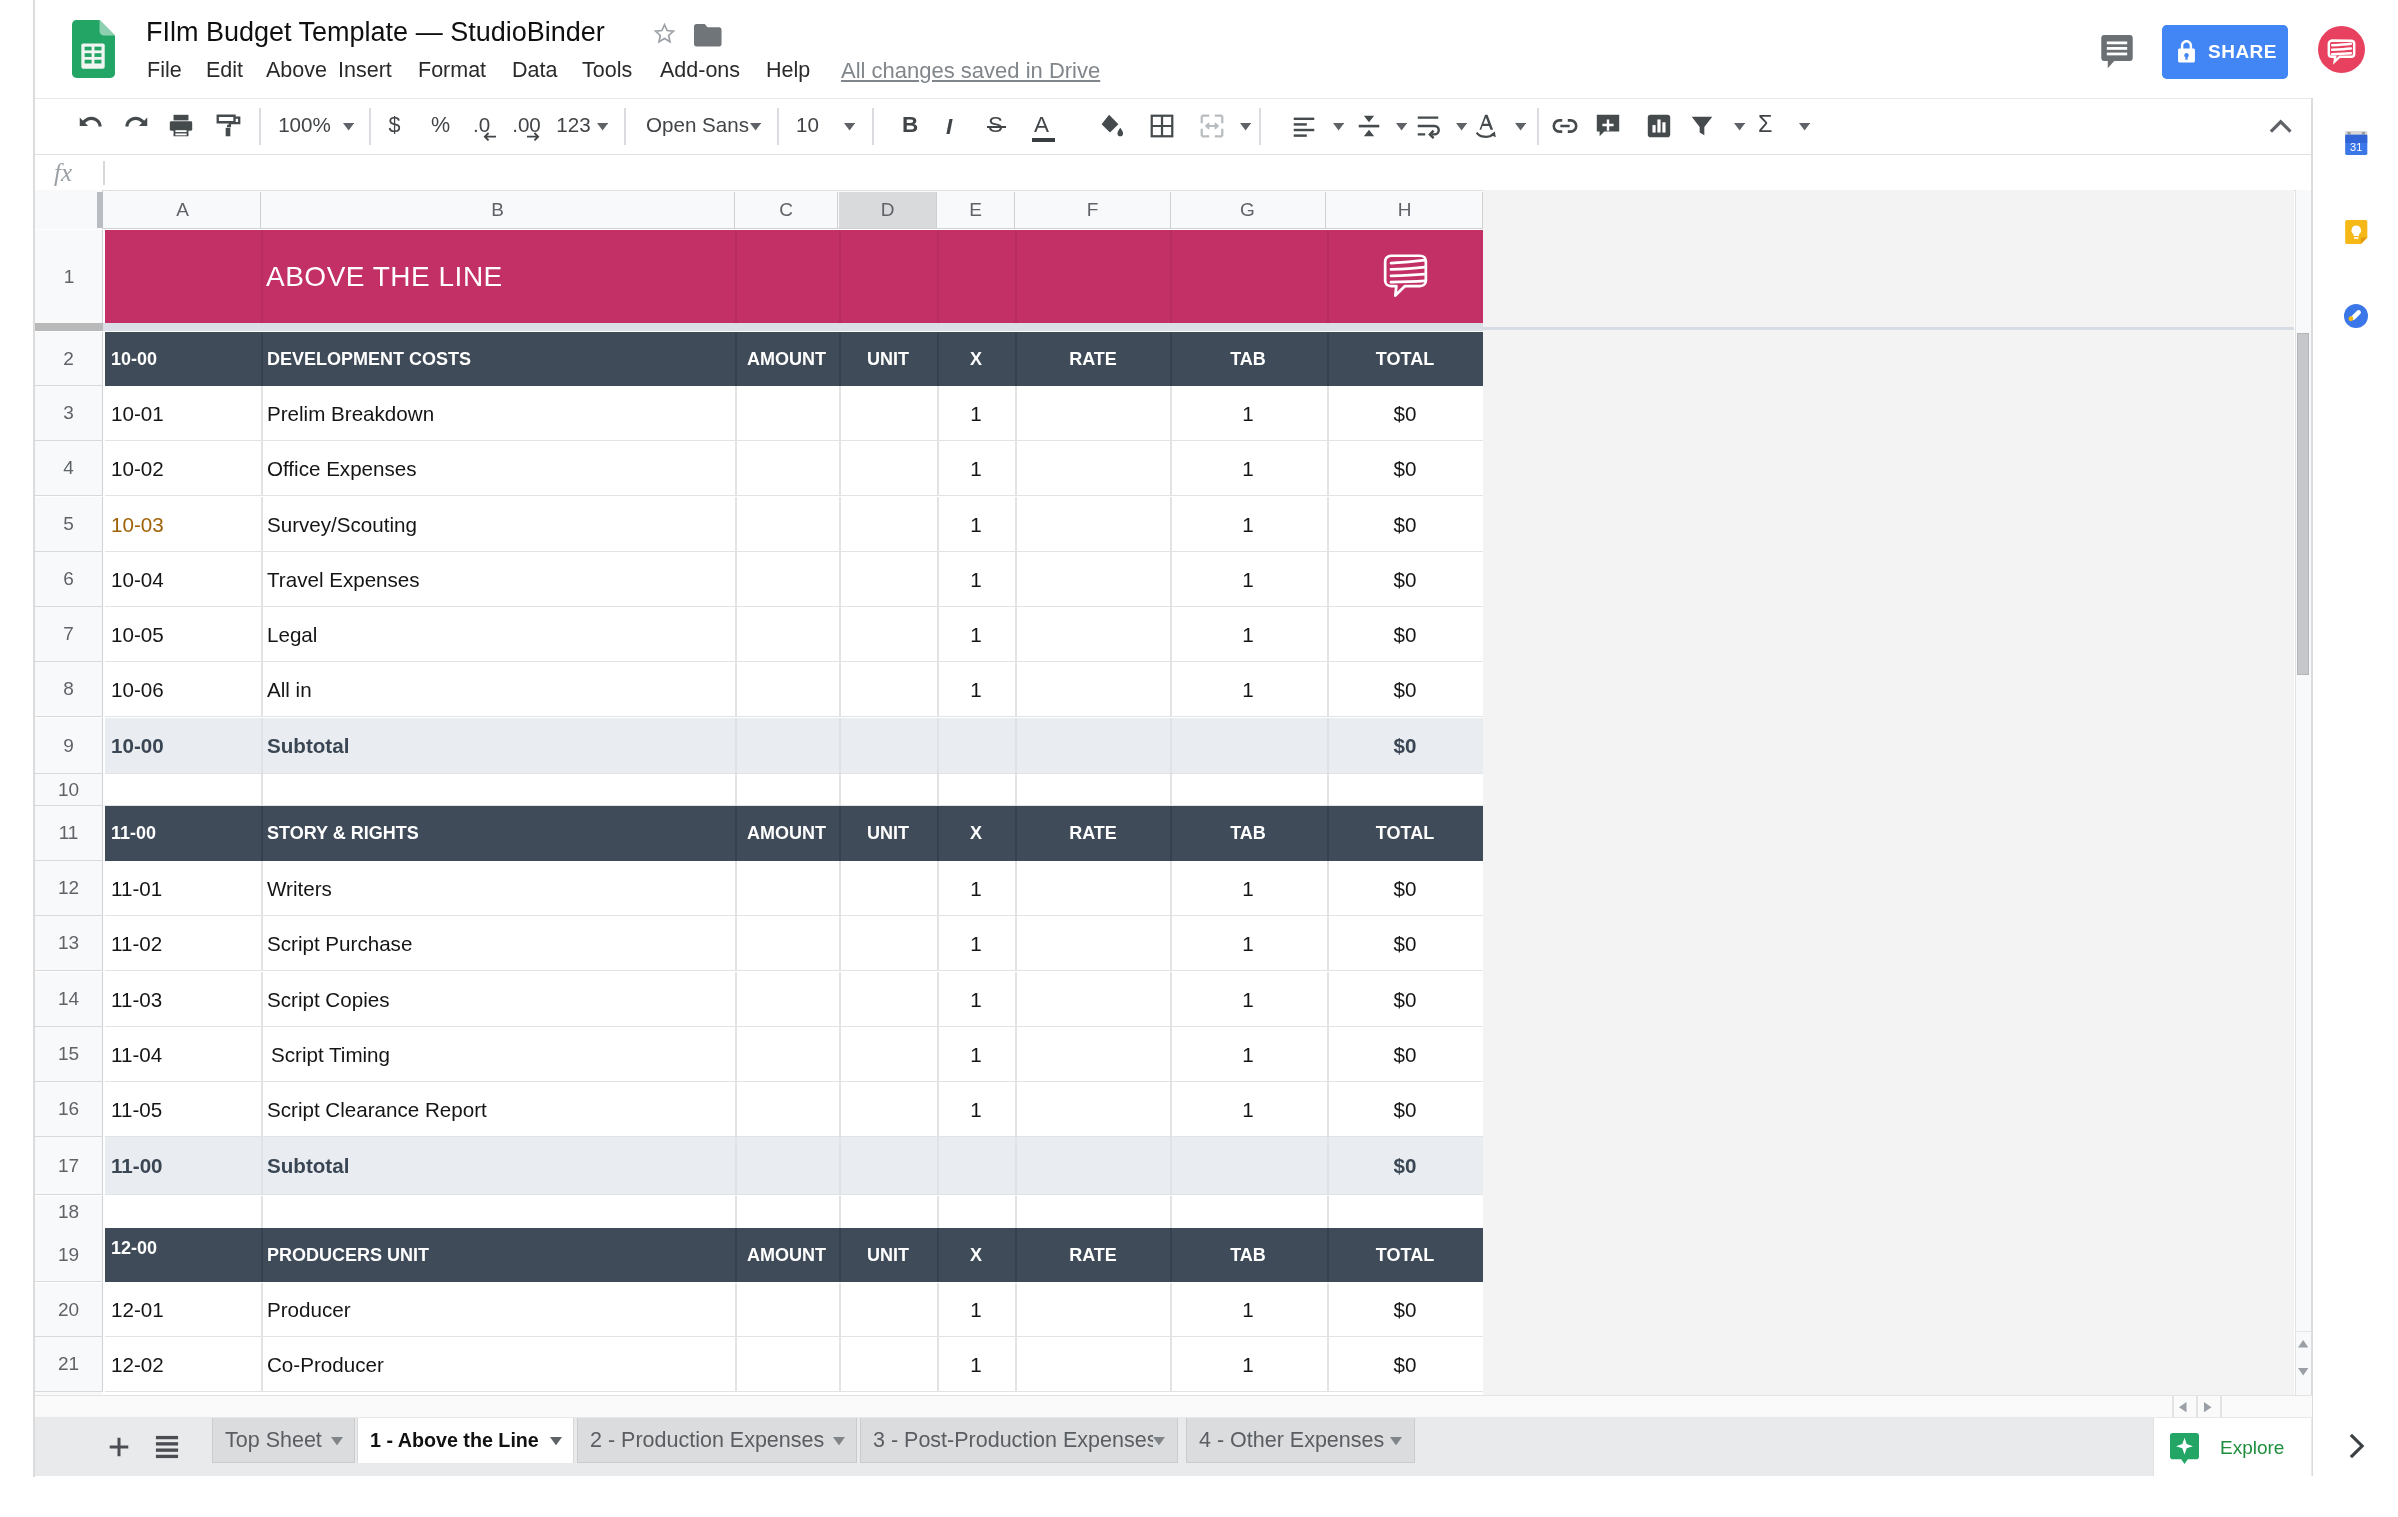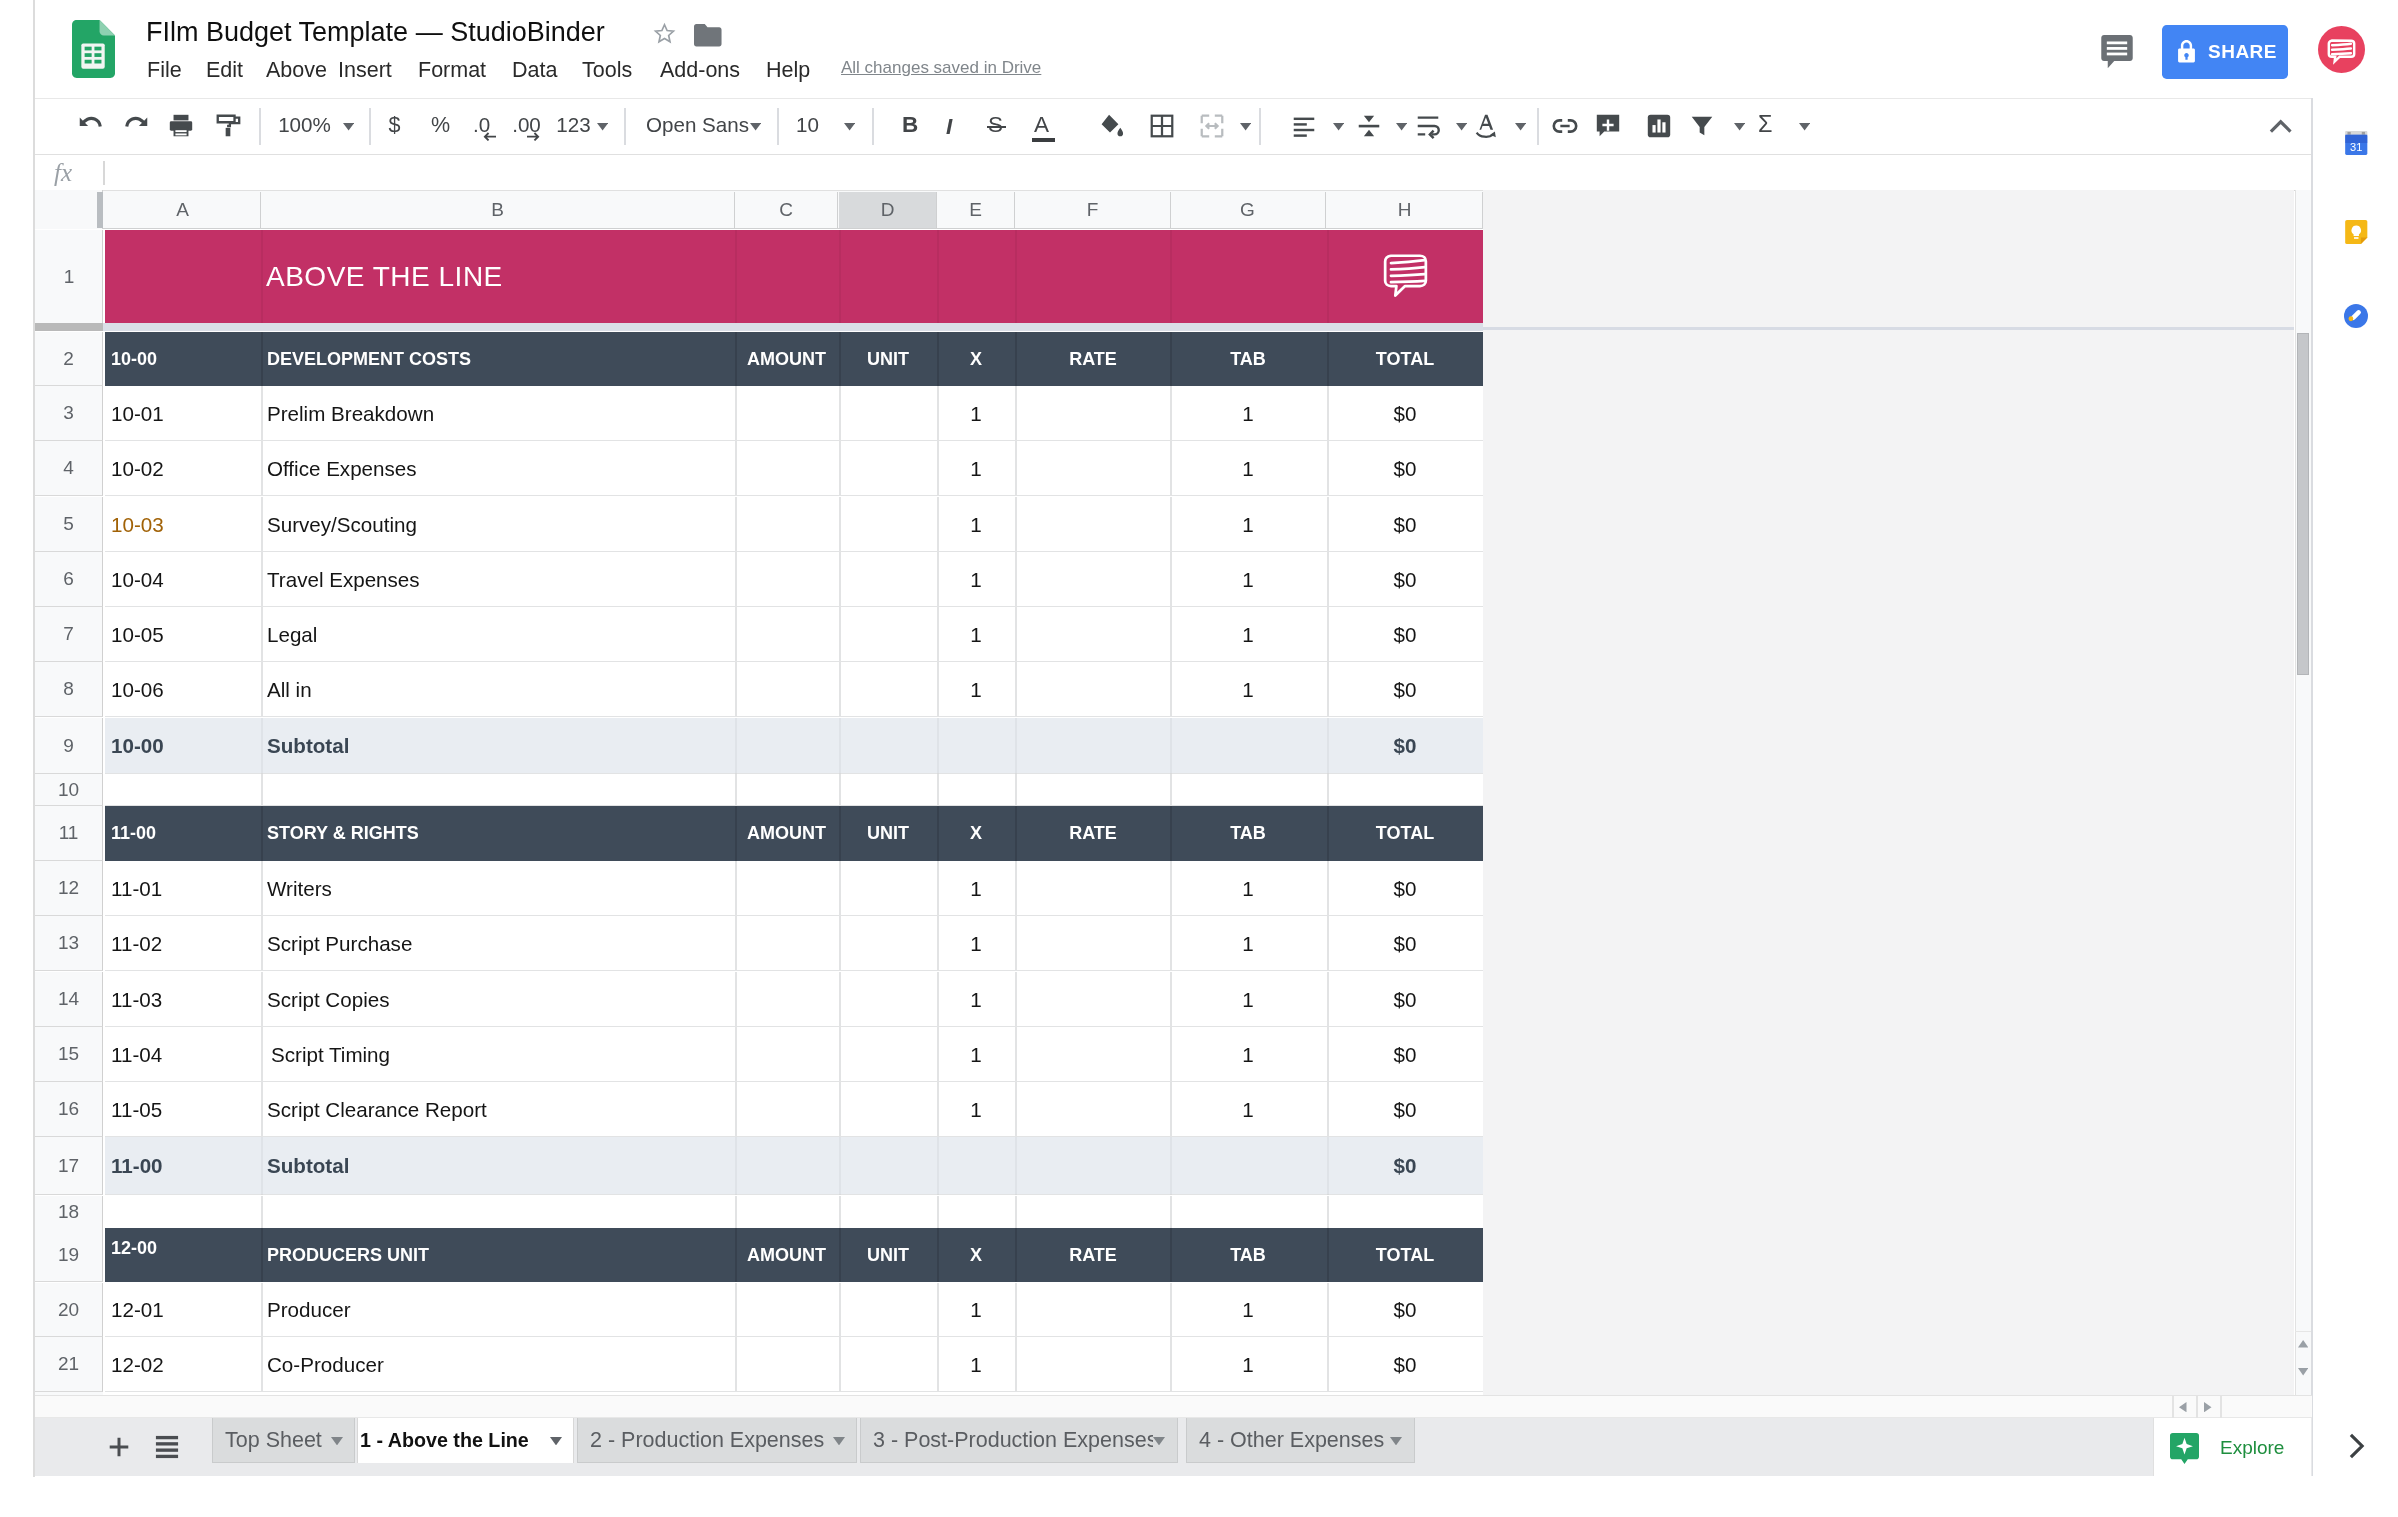--- a/index.html
+++ b/index.html
@@ -30,21 +30,21 @@
   </svg>
 <div class="a" style="left:147px;top:58px;font-size:21.5px;color:#2a2a2a">File</div>
 <div class="a" style="left:206px;top:58px;font-size:21.5px;color:#2a2a2a">Edit</div>
 <div class="a" style="left:266px;top:58px;font-size:21.5px;color:#2a2a2a">Above</div>
 <div class="a" style="left:338px;top:58px;font-size:21.5px;color:#2a2a2a">Insert</div>
 <div class="a" style="left:418px;top:58px;font-size:21.5px;color:#2a2a2a">Format</div>
 <div class="a" style="left:512px;top:58px;font-size:21.5px;color:#2a2a2a">Data</div>
 <div class="a" style="left:582px;top:58px;font-size:21.5px;color:#2a2a2a">Tools</div>
 <div class="a" style="left:660px;top:58px;font-size:21.5px;color:#2a2a2a">Add-ons</div>
 <div class="a" style="left:766px;top:58px;font-size:21.5px;color:#2a2a2a">Help</div>
-<div class="a" style="left:841px;top:58px;font-size:17px;color:#80868b;text-decoration:underline">All changes saved in Drive</div>
+<div class="a" style="left:841px;top:58px;font-size:22px;color:#80868b;text-decoration:underline">All changes saved in Drive</div>
 <svg class="a" style="left:2101px;top:35px" width="32" height="37" viewBox="0 0 34 40">
 <path d="M3 0 h28 c1.7 0 3 1.3 3 3 v22 c0 1.7-1.3 3-3 3 H14 l-7 8 v-8 H3 c-1.7 0-3-1.3-3-3 V3 C0 1.3 1.3 0 3 0 Z" fill="#6b7075"></path>
 <rect x="6" y="7" width="22" height="3" fill="#fff"></rect>
     <rect x="6" y="13" width="22" height="3" fill="#fff"></rect>
     <rect x="6" y="19" width="22" height="3" fill="#fff"></rect>
   </svg>
 <div class="a" style="left:2162px;top:25px;width:126px;height:54px;background:#4285f4;border-radius:4.7px"></div>
 <svg class="a" style="left:2178px;top:40px" width="17" height="23.4" viewBox="0 0 18 25" fill="#fff">
 <path d="M9 0 C5.7 0 3 2.7 3 6 v3 H1.5 C.7 9 0 9.7 0 10.5 v12 C0 23.3 .7 24 1.5 24 h15 c.8 0 1.5-.7 1.5-1.5 v-12 C18 9.7 17.3 9 16.5 9 H15 V6 C15 2.7 12.3 0 9 0 Z M9 2.6 c1.9 0 3.4 1.5 3.4 3.4 v3 H5.6 V6 C5.6 4.1 7.1 2.6 9 2.6 Z M9 14 a2.4 2.4 0 0 1 1.2 4.5 V21 H7.8 v-2.5 A2.4 2.4 0 0 1 9 14 Z"></path>
   </svg>
@@ -578,21 +578,21 @@
       <rect x="2" y="14.6" width="24" height="3.6"></rect>
       <rect x="2" y="21.4" width="24" height="3.6"></rect>
     </g>
   </svg>
 <div class="a" style="left:212px;top:1418px;width:143px;height:45px;background:#dadcdd;border:1.9px solid #c9cbcc;border-top:none"></div>
 <div class="cell" style="left:225px;top:1418px;width:106px;height:45px;font-size:21.5px;color:#5a5d61">Top Sheet</div>
 <svg class="a" style="left:331px;top:1437px" width="12" height="8.4" viewBox="0 0 13 9">
     <path d="M0 0 h13 L6.5 9 Z" fill="#808589"></path>
   </svg>
 <div class="a" style="left:357px;top:1418px;width:217px;height:45px;background:#fff;border-left:1.9px solid #d8d8d8;border-right:1.9px solid #d8d8d8"></div>
-<div class="cell" style="left:360px;top:1418px;width:180px;height:45px;font-size:19.7px;font-weight:bold;color:#111">1 - Above the Line</div>
+<div class="cell" style="left:370px;top:1418px;width:180px;height:45px;font-size:19.7px;font-weight:bold;color:#111">1 - Above the Line</div>
 <svg class="a" style="left:550px;top:1437px" width="12" height="8.4" viewBox="0 0 13 9">
     <path d="M0 0 h13 L6.5 9 Z" fill="#5f6368"></path>
   </svg>
 <div class="a" style="left:577px;top:1418px;width:280px;height:45px;background:#dadcdd;border:1.9px solid #c9cbcc;border-top:none"></div>
 <div class="cell" style="left:590px;top:1418px;width:243px;height:45px;font-size:21.5px;color:#5a5d61">2 - Production Expenses</div>
 <svg class="a" style="left:833px;top:1437px" width="12" height="8.4" viewBox="0 0 13 9">
     <path d="M0 0 h13 L6.5 9 Z" fill="#808589"></path>
   </svg>
 <div class="a" style="left:860px;top:1418px;width:318px;height:45px;background:#dadcdd;border:1.9px solid #c9cbcc;border-top:none"></div>
 <div class="cell" style="left:873px;top:1418px;width:280px;height:45px;font-size:21.5px;color:#5a5d61">3 - Post-Production Expenses</div>

